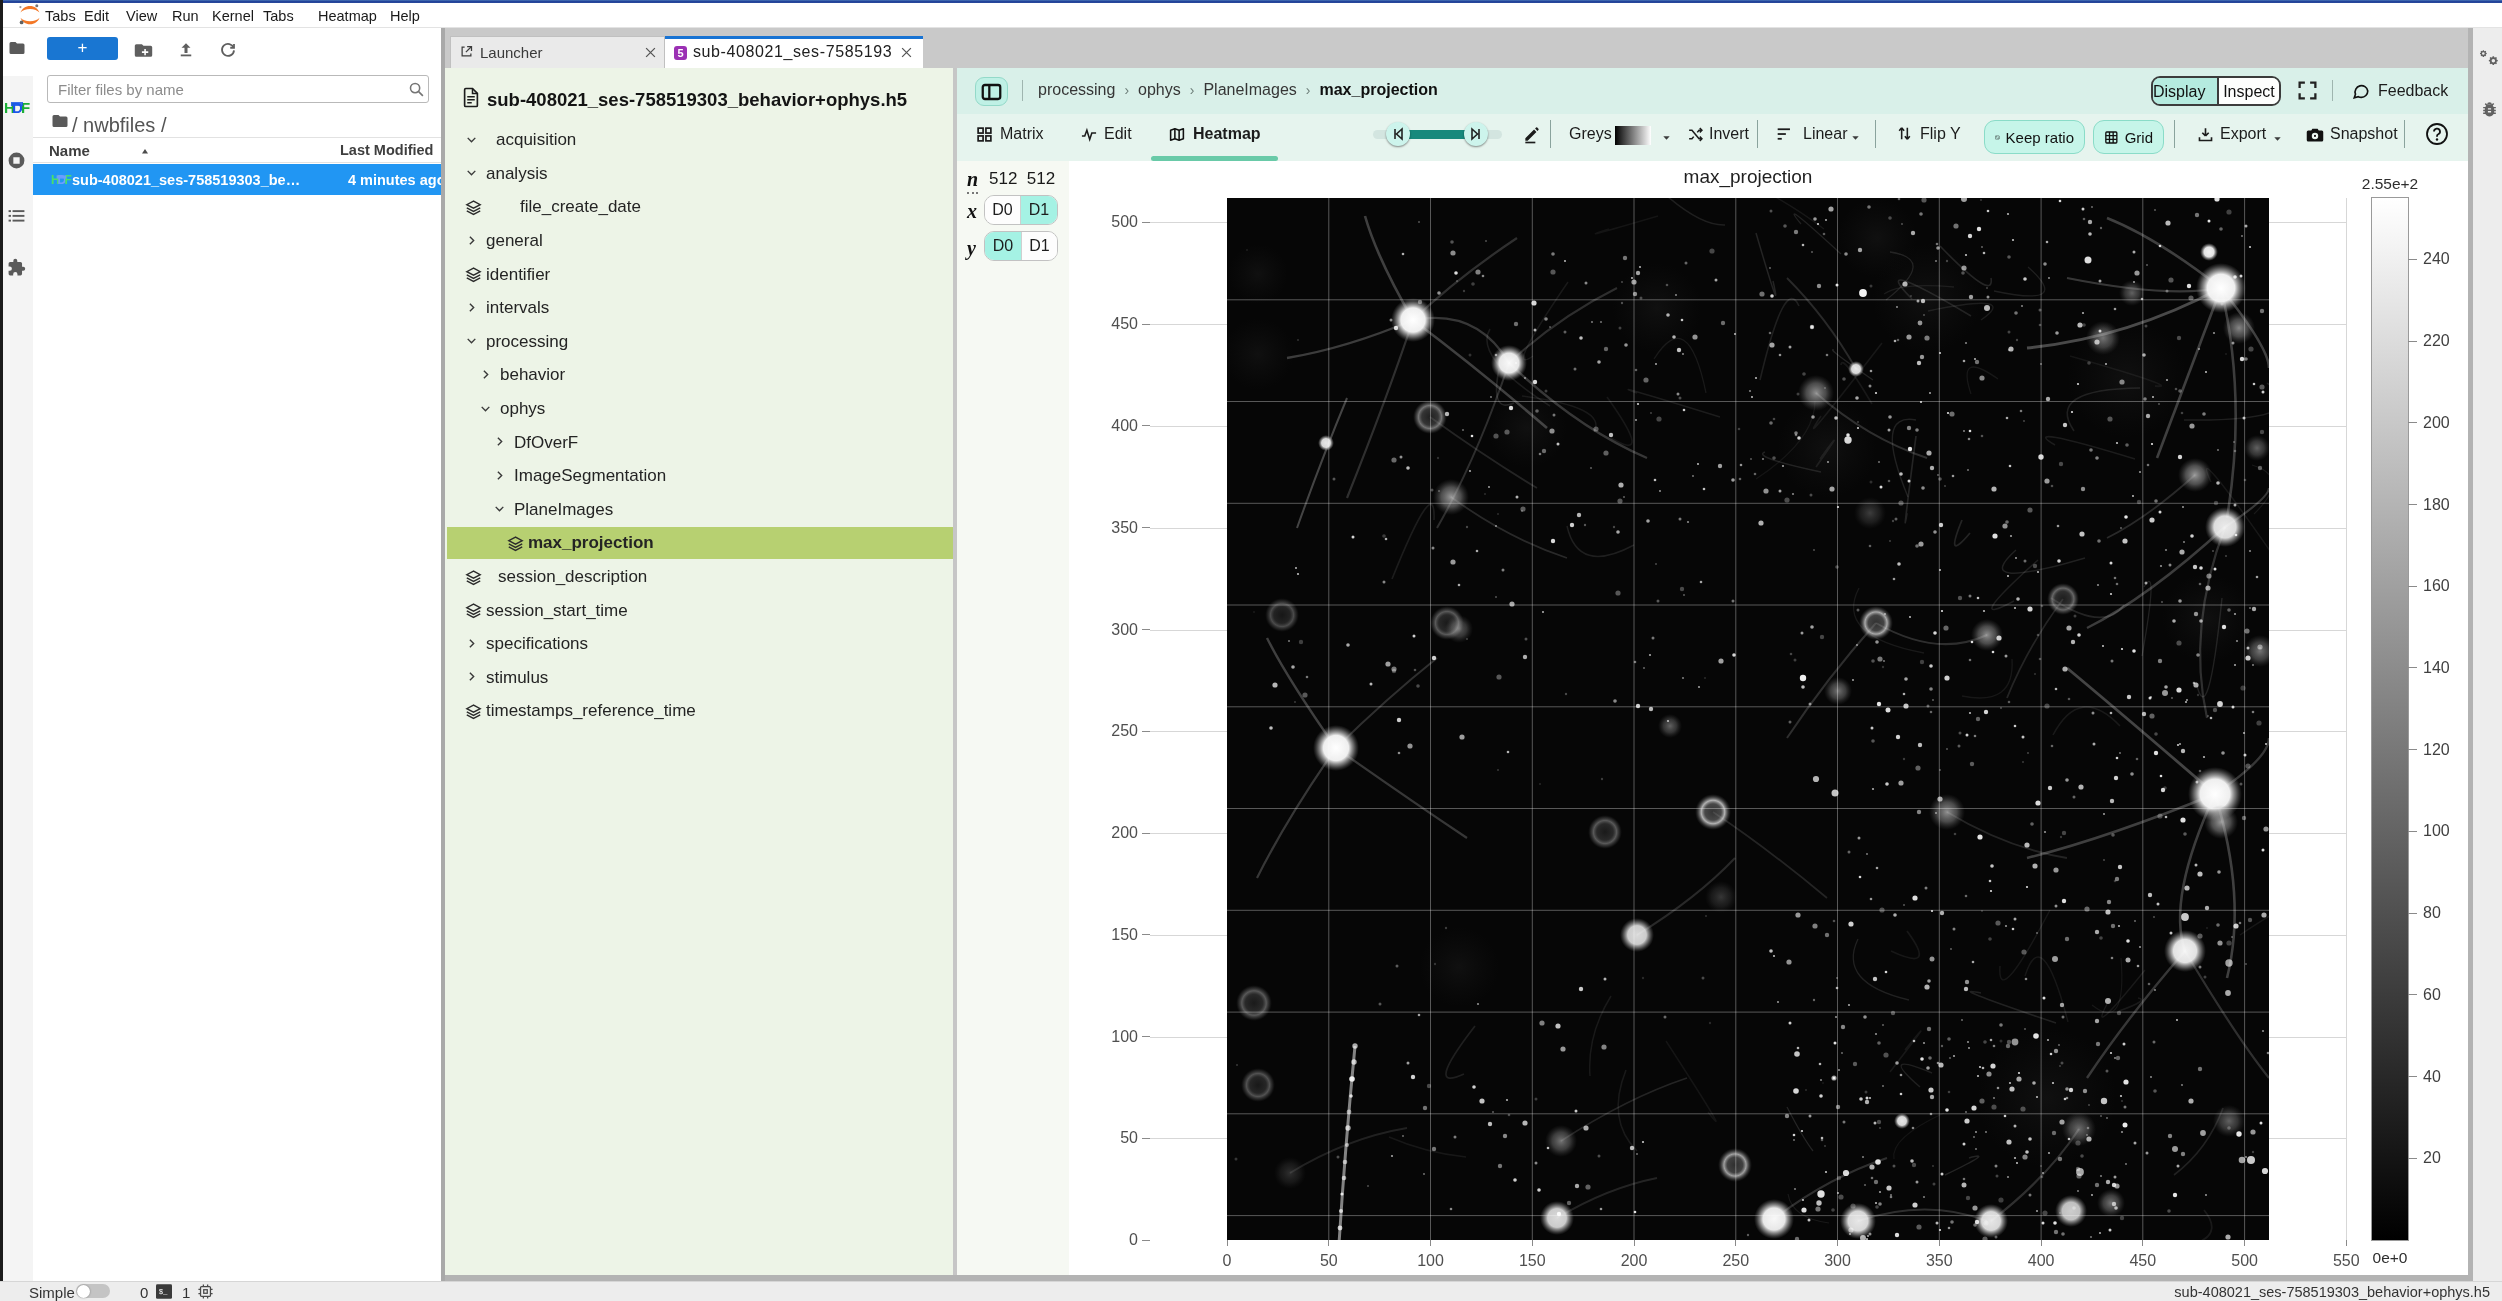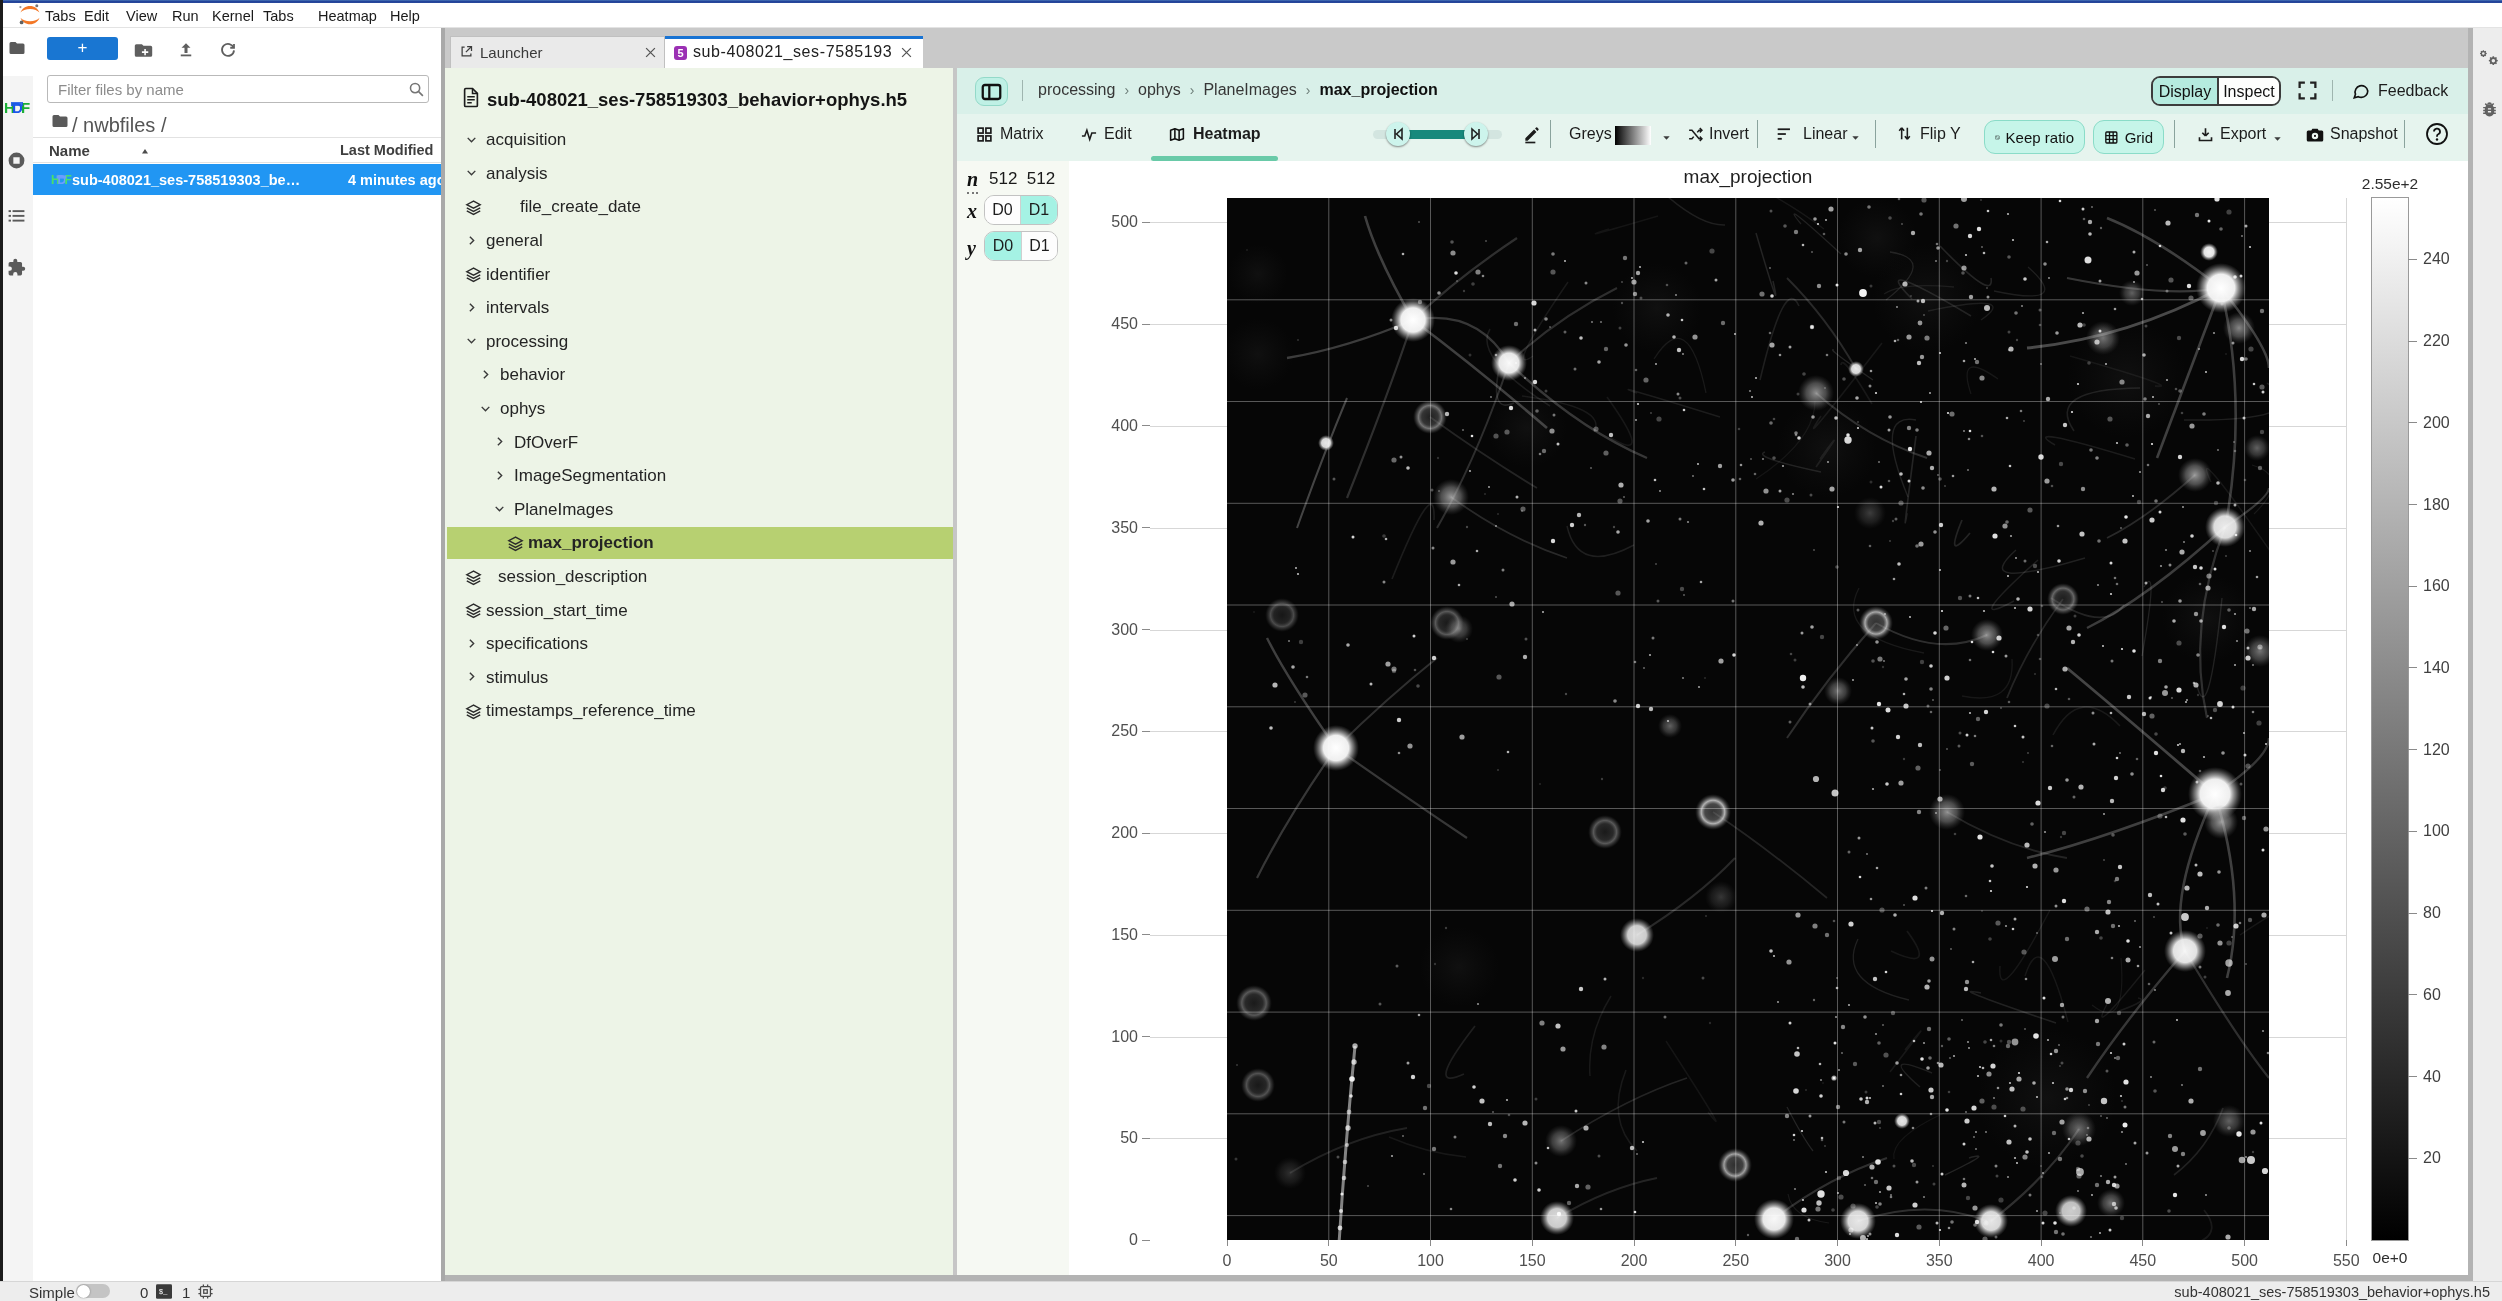--- a/index.html
+++ b/index.html
@@ -153,21 +153,21 @@
 <div class="abs" style="left:953px;top:68px;width:4px;height:1207px;background:#c6c6c6"></div>
 <div class="icb" style="left:462px;top:87px"><svg width="18" height="21" viewBox="0 0 24 28">
       <path fill="none" stroke="#1c1c1c" stroke-width="2.2" d="M14 2H5a1.5 1.5 0 0 0-1.5 1.5v21A1.5 1.5 0 0 0 5 26h14a1.5 1.5 0 0 0 1.5-1.5V8.5L14 2z"></path>
       <path fill="none" stroke="#1c1c1c" stroke-width="2" d="M14 2v6.5h6.5"></path>
       <path stroke="#1c1c1c" stroke-width="1.8" d="M7 13h10M7 17h10M7 21h6"></path>
     </svg></div>
 <div class="abs" style="left:487px;top:89px;font-size:18.5px;font-weight:bold;color:#141414">sub-408021_ses-758519303_behavior+ophys.h5</div>
 <div class="ticon" style="left:465px;top:131.7px"><svg width="13" height="13" viewBox="0 0 24 24" fill="none" stroke="#3a3a3a" stroke-width="2.6">
       <path d="M5 9l7 7 7-7"></path>
     </svg></div>
-<div class="titem" style="left:486px;top:129.2px;">acquisition</div>
+<div class="titem" style="left:496px;top:129.2px;">acquisition</div>
 <div class="ticon" style="left:465px;top:165.3px"><svg width="13" height="13" viewBox="0 0 24 24" fill="none" stroke="#3a3a3a" stroke-width="2.6">
       <path d="M5 9l7 7 7-7"></path>
     </svg></div>
 <div class="titem" style="left:486px;top:162.8px;">analysis</div>
 <div class="ticon" style="left:465px;top:198.9px"><svg width="17" height="17" viewBox="0 0 24 24" fill="none" stroke="#2b2b2b" stroke-width="1.9">
       <path d="M12 3L2.5 8 12 13l9.5-5z"></path>
       <path d="M2.5 12.5L12 17.5l9.5-5"></path>
       <path d="M2.5 16.8L12 21.8l9.5-5"></path>
     </svg></div>
 <div class="titem" style="left:486px;top:196.4px;margin-left:34px;">file_create_date</div>
@@ -245,21 +245,21 @@
 <div class="abs" style="left:957px;top:68px;width:1511px;height:1207px;background:#fff"></div>
 <div class="abs" style="left:957px;top:68px;width:1511px;height:46px;background:#d9f0e9"></div>
 <div class="abs" style="left:975px;top:77px;width:33px;height:29px;background:#bff0e5;border:1.5px solid #93d9c9;border-radius:9px"></div>
 <div class="icb" style="left:981px;top:83px"><svg width="21" height="18" viewBox="0 0 24 20" fill="none" stroke="#111" stroke-width="2.6">
       <rect x="2" y="2" width="20" height="16" rx="2.5"></rect>
       <line x1="9.5" y1="2" x2="9.5" y2="18"></line>
     </svg></div>
 <div class="sep" style="left:1022px;top:80px;height:21px"></div>
 <div class="abs bc" style="left:1038px;top:81px">processing<span style="color:#6c7d78;padding:0 9px;font-size:14px">›</span>ophys<span style="color:#6c7d78;padding:0 9px;font-size:14px">›</span>PlaneImages<span style="color:#6c7d78;padding:0 9px;font-size:14px">›</span><b style="color:#0f0f0f">max_projection</b></div>
 <div class="abs" style="left:2151px;top:76px;width:130px;height:30px;border:2px solid #3c3c3c;border-radius:9px;overflow:hidden;display:flex">
-    <div style="width:66px;background:#b5ebdf;font-size:16px;color:#111;text-align:center;line-height:27px">Display</div>
+    <div style="width:66px;background:#b5ebdf;font-size:16px;color:#111;text-align:left;line-height:27px">Display</div>
     <div style="width:64px;background:#fdfefd;font-size:16px;color:#111;text-align:center;line-height:27px;border-left:2px solid #3c3c3c">Inspect</div>
   </div>
 <div class="icb" style="left:2297px;top:80px"><svg width="21" height="21" viewBox="0 0 24 24" fill="none" stroke="#222" stroke-width="2.6">
       <path d="M9 3H3v6M15 3h6v6M9 21H3v-6M15 21h6v-6"></path>
     </svg></div>
 <div class="sep" style="left:2332px;top:80px;height:21px"></div>
 <div class="icb" style="left:2352px;top:82px"><svg width="18" height="18" viewBox="0 0 24 24" fill="none" stroke="#111" stroke-width="2.2">
       <path d="M21 12a8.5 8.5 0 0 1-8.5 8.5c-1.5 0-2.9-.3-4.1-1L3 21l1.6-4.8A8.5 8.5 0 1 1 21 12z"></path>
     </svg></div>
 <div class="abs tbtxt" style="left:2378px;top:82px">Feedback</div>

